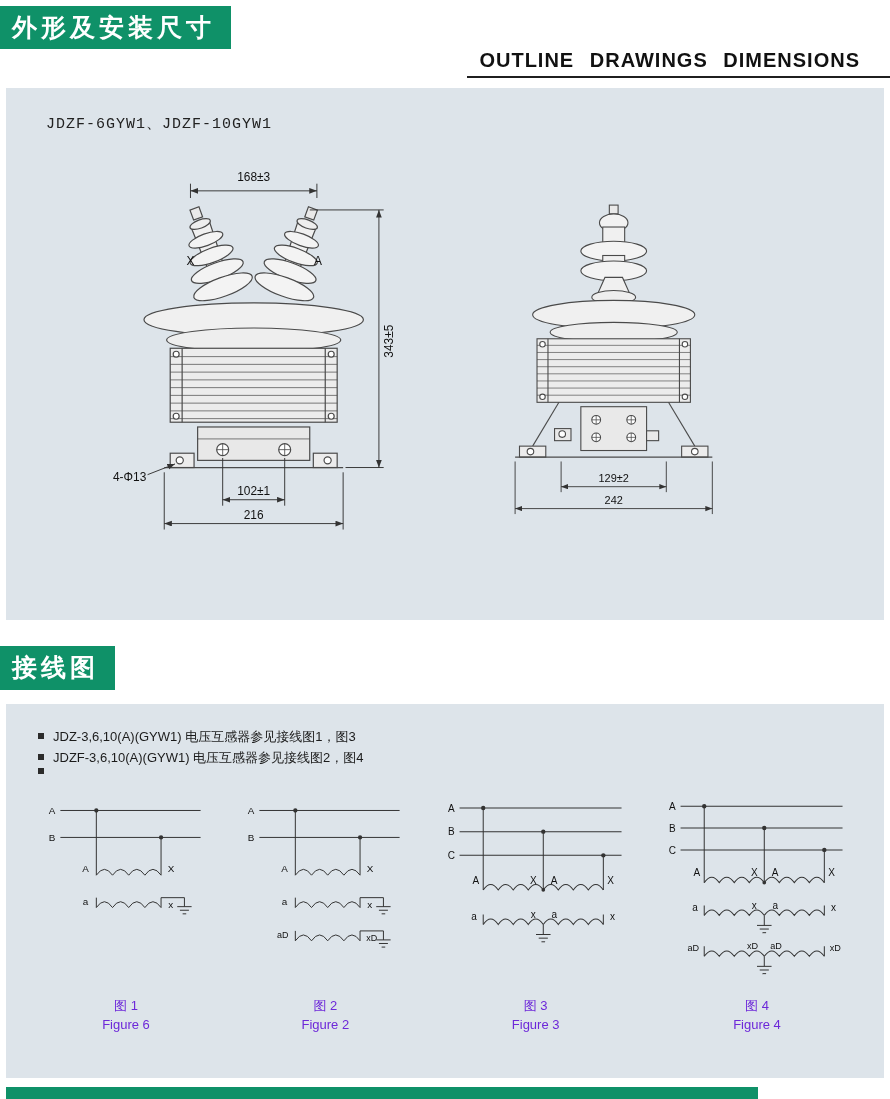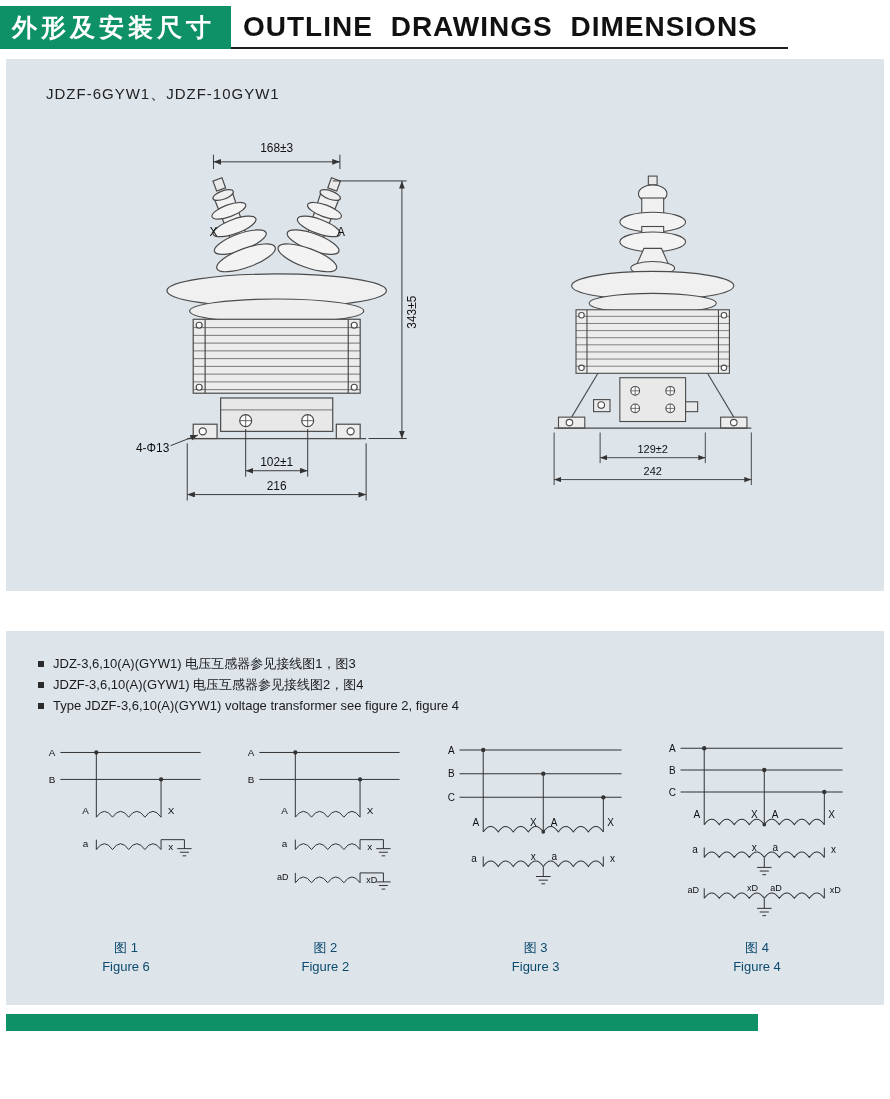--- a/index.html
+++ b/index.html
@@ -1,43 +1,43 @@
 <!DOCTYPE html>
 <html><head>
 <meta charset="utf-8">
 <style>
   * { margin:0; padding:0; box-sizing:border-box; }
   html,body { background:#ffffff; }
   body {
     width:890px; height:1099px; position:relative; overflow:hidden;
     font-family:"Liberation Sans","DejaVu Sans",sans-serif; color:#1b1b1b;
   }
-  .sec-header { display:flex; align-items:flex-end; margin-top:6px; }
+  .sec-header { display:flex; align-items:flex-start; margin-top:6px;flex-direction:column; }
   .cn-badge {
     background:#0f9168; color:#fff; font-weight:bold; font-size:25px;
     letter-spacing:4px; padding:6px 16px 6px 12px; line-height:1.25;
   }
   .en-title {
-    align-self:flex-end; font-size:28px; font-weight:bold; color:#111;
+    align-self:flex-end; font-size:20px; font-weight:bold; color:#111;
     letter-spacing:1px; word-spacing:9px; padding:0 30px 4px 12px;
     border-bottom:2px solid #1f1f1f;
   }
   .panel { background:#dde4ea; margin:10px 6px 0; }
   .panel-outline { height:532px; padding:26px 0 0 40px; }
-  .model-label { font-size:15px; letter-spacing:1px; color:#222; }
-  .drawings { display:flex; align-items:flex-start; margin:34px 0 0 84px; gap:78px; }
+  .model-label { font-size:15px; letter-spacing:1px; color:#222;font-family:Liberation Mono, monospace; }
+  .drawings { display:flex; align-items:flex-start; margin:34px 0 0 61px; gap:62px; }
   .front-svg { width:322px; height:auto; }
   .side-svg  { width:252px; height:auto; margin-top:14px; }
   .panel-wiring { height:374px; padding:22px 0 0 0; margin-top:14px; }
   .notes { list-style:none; padding-left:32px; }
   .note { display:flex; align-items:center; font-size:13px; line-height:21px; }
   .bullet { width:6px; height:6px; background:#2b2b2b; margin-right:9px; flex:0 0 auto; }
   .figures { display:flex; justify-content:space-between; align-items:flex-start; padding:14px 36px 0 40px; }
   .figure { display:flex; flex-direction:column; align-items:center; height:246px; }
-  .fig-caption { margin-top:auto; text-align:center; font-size:13px; line-height:19px; color:#0c4a6e; }
+  .fig-caption { margin-top:auto; text-align:center; font-size:13px; line-height:19px; color:#6d28d9; }
   .bottom-bar { height:17px; width:752px; background:#0f9168; margin:9px 0 0 6px; }
   svg text { font-family:inherit; }
 </style>
 </head>
 <body>
 
 <header class="sec-header">
   <div class="cn-badge">外形及安装尺寸</div>
   <div class="en-title">OUTLINE DRAWINGS DIMENSIONS</div>
 </header>
@@ -191,35 +191,35 @@
       </g>
       <g font-size="10" fill="#111" text-anchor="middle">
         <text x="112" y="275">129±2</text>
         <text x="112" y="295">242</text>
       </g>
     </svg>
   </div>
 </section>
 
 <header class="sec-header" style="margin-top:26px">
+  <div class="cn-badge">接线图</div>
 </header>
 
 <section class="panel panel-wiring">
   <ul class="notes">
     <li class="note">
         <span class="bullet"></span>
         <span>JDZ-3,6,10(A)(GYW1) 电压互感器参见接线图1，图3</span>
       </li>
     <li class="note">
         <span class="bullet"></span>
         <span>JDZF-3,6,10(A)(GYW1) 电压互感器参见接线图2，图4</span>
       </li>
     <li class="note">
         <span class="bullet"></span>
-        <span>Type JDZF-3,6,10(A)(GYW1)  voltage transformer see figure 2, figure 4</span>
       </li>
   </ul>
 
   <div class="figures">
 
     <div class="figure">
       <svg viewBox="0 0 178 150" style="width:160px">
         <g stroke="#333" stroke-width="1.1" fill="none">
           <line x1="16" y1="25" x2="172" y2="25"></line>
           <line x1="16" y1="55" x2="172" y2="55"></line>

